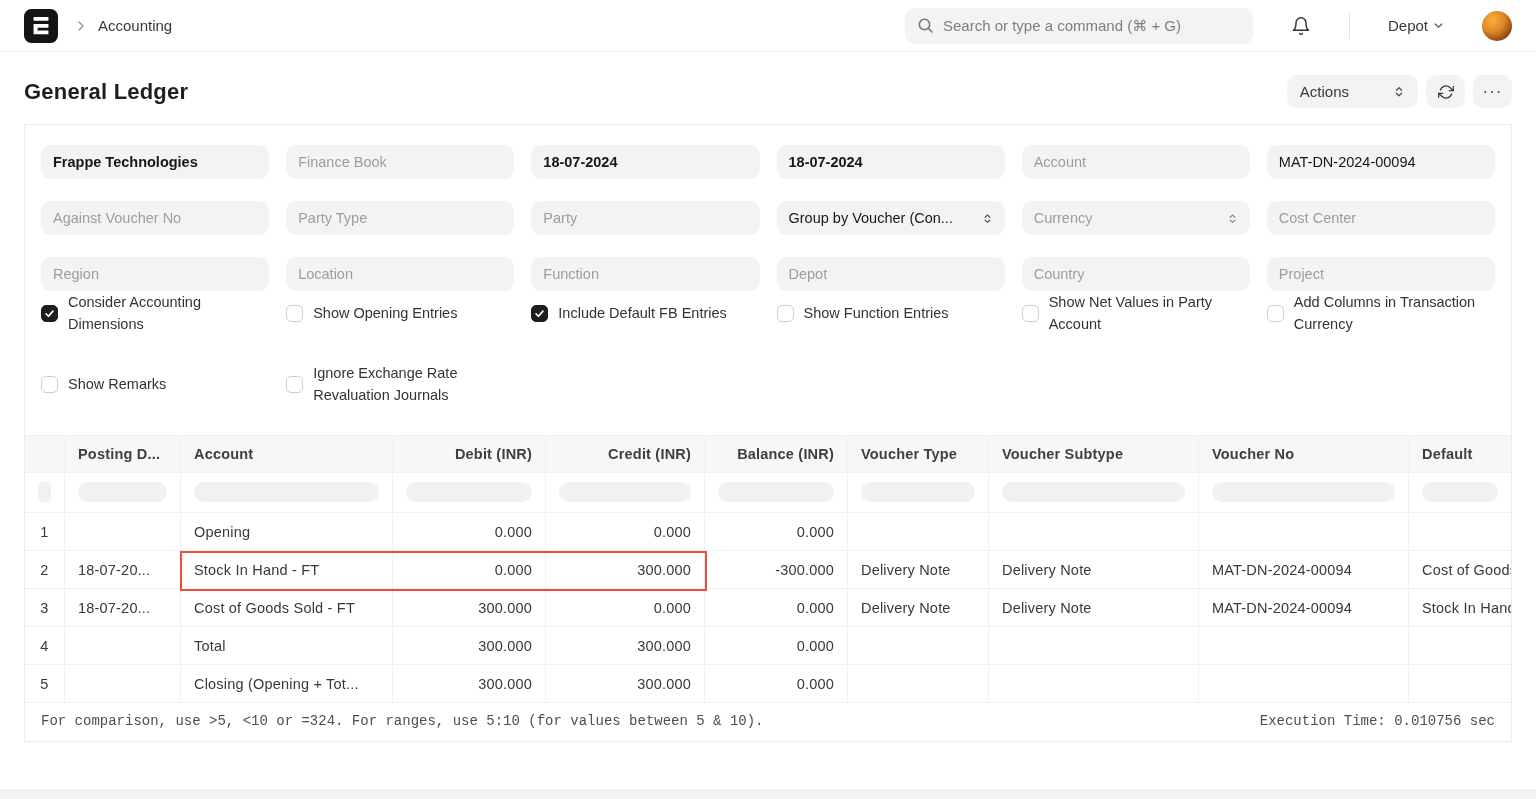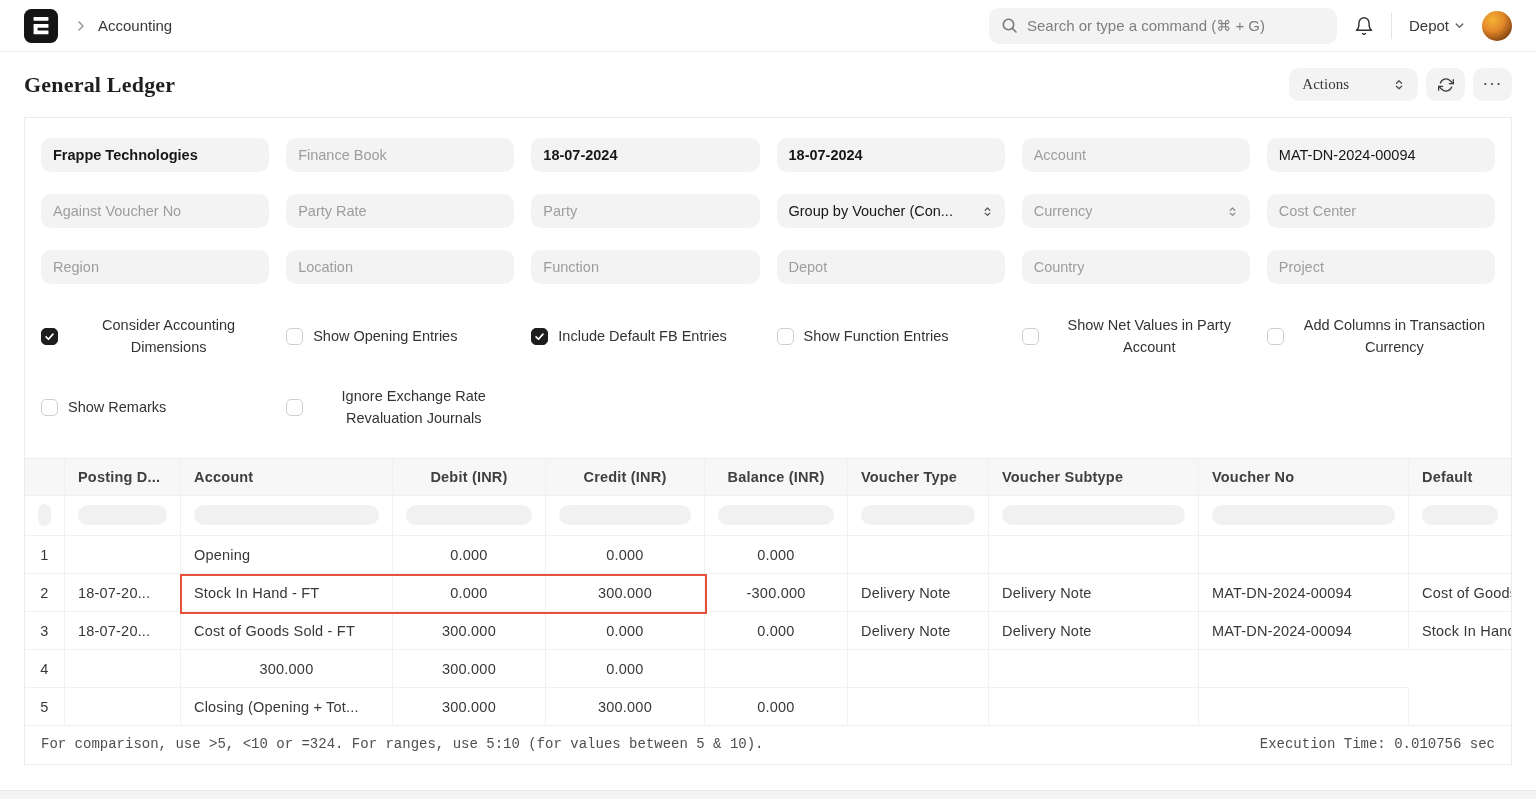--- a/index.html
+++ b/index.html
@@ -5,70 +5,70 @@
   * { margin:0; padding:0; box-sizing:border-box; }
   html,body { width:1536px; height:799px; background:#fff; overflow:hidden;
     font-family:"Liberation Sans","DejaVu Sans",sans-serif; color:#383838; }
 
   
   .navbar { height:52px; display:flex; align-items:center; padding:0 24px;
     border-bottom:1px solid #ededed; background:#fff; }
   .logo { width:34px; height:34px; flex:0 0 auto; cursor:pointer; }
   .crumb-chev { margin:0 10px 0 16px; color:#9b9b9b; display:flex; }
   .breadcrumb { font-size:15px; font-weight:500; color:#383838; cursor:pointer; }
-  .nav-right { margin-left:auto; display:flex; align-items:center; gap:17px; }
+  .nav-right { margin-left:auto; display:flex; align-items:center; gap:38px; }
   .searchbar { width:348px; height:36px; background:#f3f3f3; border-radius:10px;
     display:flex; align-items:center; padding:0 12px; gap:9px; cursor:text; }
   .searchbar .ph { font-size:15px; color:#7e7e7e; white-space:nowrap; }
   .bell { color:#333; display:flex; cursor:pointer; }
   .nav-divider { width:1px; height:26px; background:#e4e4e4; }
   .help { display:flex; align-items:center; gap:5px; font-size:15px; font-weight:500; cursor:pointer; }
   .avatar { width:30px; height:30px; border-radius:50%; cursor:pointer;
     background:radial-gradient(circle at 35% 30%, #f5b335 0%, #e2882a 40%, #8a4a12 75%, #5d3008 100%); }
 
   
   .page { padding:0 24px; }
-  .page-head { display:flex; align-items:center; margin-top:16px;font-family:Liberation Serif, serif; }
+  .page-head { display:flex; align-items:center; margin-top:23px; }
   .page-title { font-size:22px; font-weight:700; color:#1f1f1f; letter-spacing:.2px; }
   .head-actions { margin-left:auto; display:flex; gap:8px; }
   .btn { background:#f3f3f3; border:none; border-radius:10px; height:33px;
     display:flex; align-items:center; justify-content:center; gap:7px;
     font-family:inherit; font-size:15px; font-weight:500; color:#383838; cursor:pointer; }
   .btn.actions { padding:0 13px;gap:44px; }
   .btn.square { width:39px; }
   .dots { font-size:17px; letter-spacing:1px; color:#444; line-height:1; }
 
   
   .card { margin-top:16px; border:1px solid #ebebeb; border-radius:0; overflow:hidden; background:#fff; }
   .filters { padding:20px 16px 14px; }
   .fgrid { display:grid; grid-template-columns:repeat(6,1fr); column-gap:17px; row-gap:22px; }
   .field { height:34px; background:#f3f3f3; border-radius:10px; display:flex; align-items:center;
     padding:0 12px; font-size:14.5px; color:#9d9d9d; cursor:text; overflow:hidden; }
   .field span { white-space:nowrap; overflow:hidden; }
   .field.filled { color:#171717; }
   .field .sel { margin-left:auto; color:#555; flex:0 0 auto; display:flex; }
 
   .cbgrid { display:grid; grid-template-columns:repeat(6,1fr); column-gap:17px;
-    row-gap:26px; margin-top:30px; padding-bottom:14px;text-align:center; }
+    row-gap:26px; padding-bottom:14px; }
   .cbitem { display:flex; align-items:center; gap:10px; cursor:pointer; }
   .cb { width:17px; height:17px; border-radius:5px; border:1.5px solid #cfcfcf; background:#fff;
     flex:0 0 auto; display:flex; align-items:center; justify-content:center; }
   .cb .check { display:none; }
   .cb.checked { background:#1d1d1d; border-color:#1d1d1d; }
   .cb.checked .check { display:block; }
   .cblabel { font-size:14.5px; line-height:1.55; color:#333; }
 
   
   .tablewrap { position:relative; border-top:1px solid #ededed; }
   .trow { display:grid; grid-template-columns:40px 116px 212px 153px 159px 143px 141px 210px 210px minmax(0,1fr); }
   .trow > div { border-right:1px solid #f1f1f1; border-bottom:1px solid #f1f1f1;
     padding:0 13px; font-size:14.5px; letter-spacing:.2px; white-space:nowrap; overflow:hidden; }
   .trow > div:last-child { border-right:none; }
   .thead > div { height:37px; line-height:37px; background:#f7f7f7; color:#3f3f3f; font-weight:700; }
-  .num { text-align:center; }
+  .num { text-align:right; }
   .cnum { text-align:center; padding:0 4px !important; color:#4c4c4c; }
   .tfilter > div { height:40px; display:flex; align-items:center; }
   .pill { height:20px; background:#f1f1f1; border-radius:10px; width:100%; }
   .pill.tiny { width:15px; margin:0 auto; height:22px; border-radius:8px; }
   .tr > div { height:38px; line-height:38px; color:#383838; }
   .highlight-box { position:absolute; left:155px; top:115px; width:527px; height:40px;
     border:2px solid #e8503a; pointer-events:none; }
 
   .report-footer { display:flex; align-items:center; justify-content:space-between;
     padding:10px 16px 12px; font-size:14px; color:#4f4f4f;font-family:Liberation Mono, monospace; }
@@ -166,21 +166,21 @@
             <span>Account</span>
           </div>
         <div class="field filled">
             <span>MAT-DN-2024-00094</span>
           </div>
 
         <div class="field">
             <span>Against Voucher No</span>
           </div>
         <div class="field">
-            <span>Party Rate</span>
+            <span>Party Type</span>
           </div>
         <div class="field">
             <span>Party</span>
           </div>
         <div class="field filled">
           <span>Group by Voucher (Con...</span>
           <span class="sel">
               <svg width="11" height="13" viewBox="0 0 14 15" fill="none" stroke="#555" stroke-width="1.6" stroke-linecap="round" stroke-linejoin="round">
                 <path d="M4 6 L7 3 L10 6"></path>
                 <path d="M4 9.5 L7 12.5 L10 9.5"></path>
@@ -346,20 +346,21 @@
         <div class="num">0.000</div>
         <div>Delivery Note</div>
         <div>Delivery Note</div>
         <div>MAT-DN-2024-00094</div>
         <div>Stock In Hand - FT</div>
       </div>
 
       <div class="trow tr">
         <div class="cnum">4</div>
         <div></div>
+        <div>Total</div>
         <div class="num">300.000</div>
         <div class="num">300.000</div>
         <div class="num">0.000</div>
         <div></div>
         <div></div>
         <div></div>
         <div></div>
       </div>
 
       <div class="trow tr">

